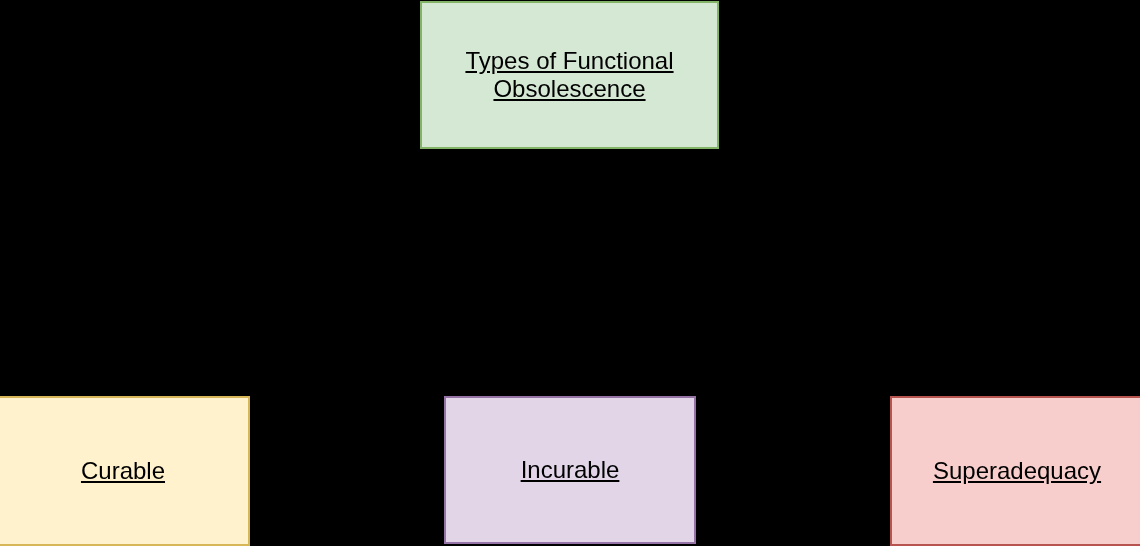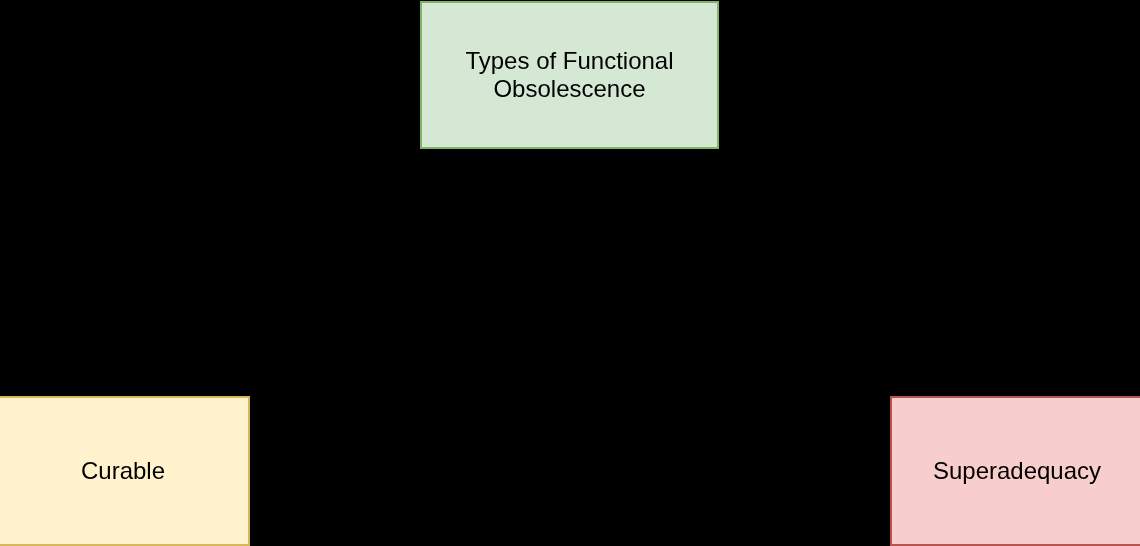--- a/index.html
+++ b/index.html
@@ -38,20 +38,21 @@
     border-style: solid;
     border-width: 2px;
     z-index: 2;
   }
   .node .node-label {
     display: block;
     width: 100%;
     padding: 0 16px;
     box-sizing: border-box;
     white-space: pre-line;
+    text-decoration: underline;
   }
   #node-root {
     left: 420px;
     top: 1px;
     width: 299px;
     height: 148px;
     font-size: 24px;
   }
   #node-curable {
     left: -4px;
@@ -95,18 +96,21 @@
 
   <div class="node" id="node-root" style="background:#d5e8d4; border-color:#82b366;">
     <span class="node-label">Types of Functional
 Obsolescence</span>
   </div>
 
   <div class="node" id="node-curable" style="background:#fff2cc; border-color:#d6b656;">
     <span class="node-label">Curable</span>
   </div>
 
+  <div class="node" id="node-incurable" style="background:#e1d5e7; border-color:#9673a6;">
+    <span class="node-label">Incurable</span>
+  </div>
 
   <div class="node" id="node-superadequacy" style="background:#f8cecc; border-color:#b85450;">
     <span class="node-label">Superadequacy</span>
   </div>
 
 </div>
 
 </body></html>

